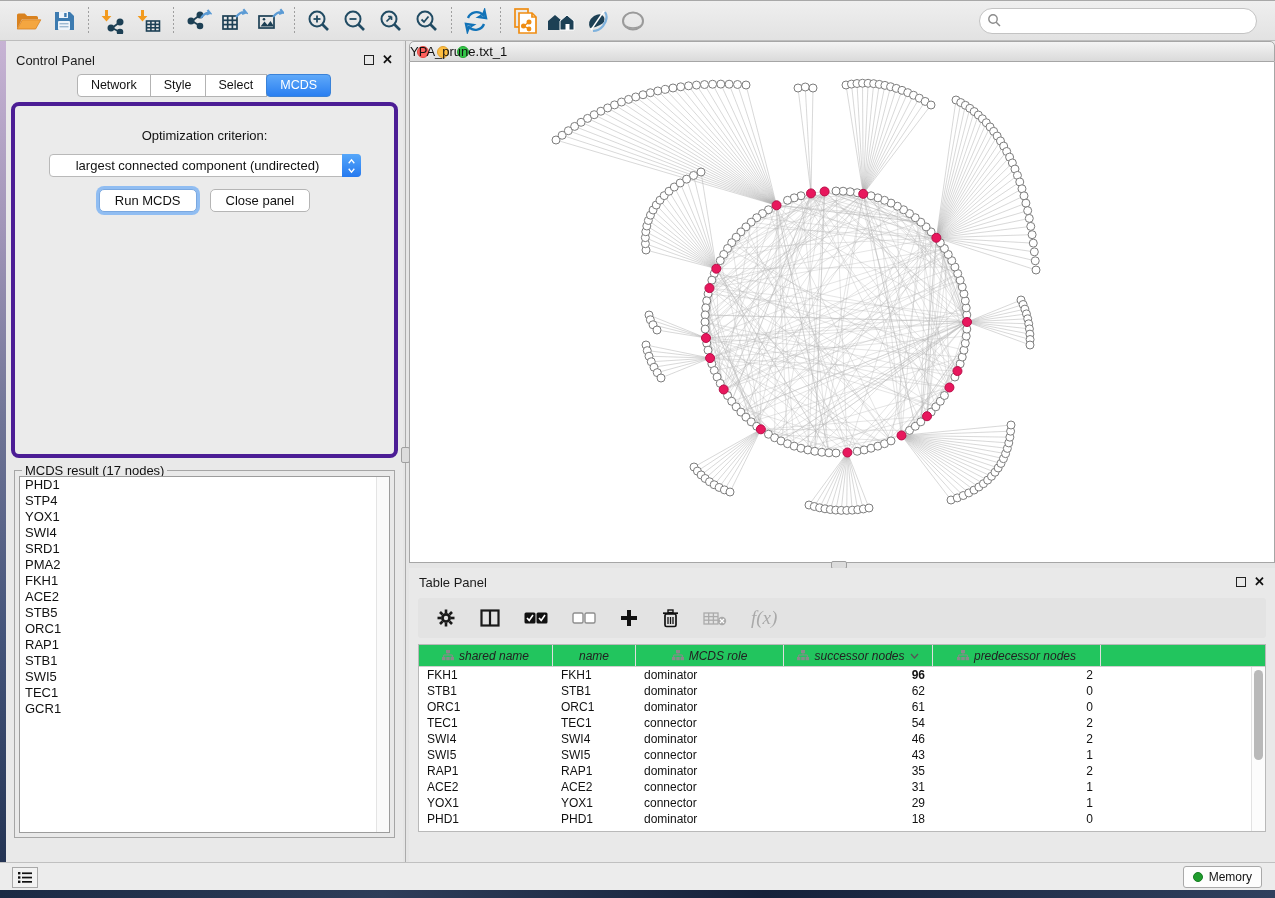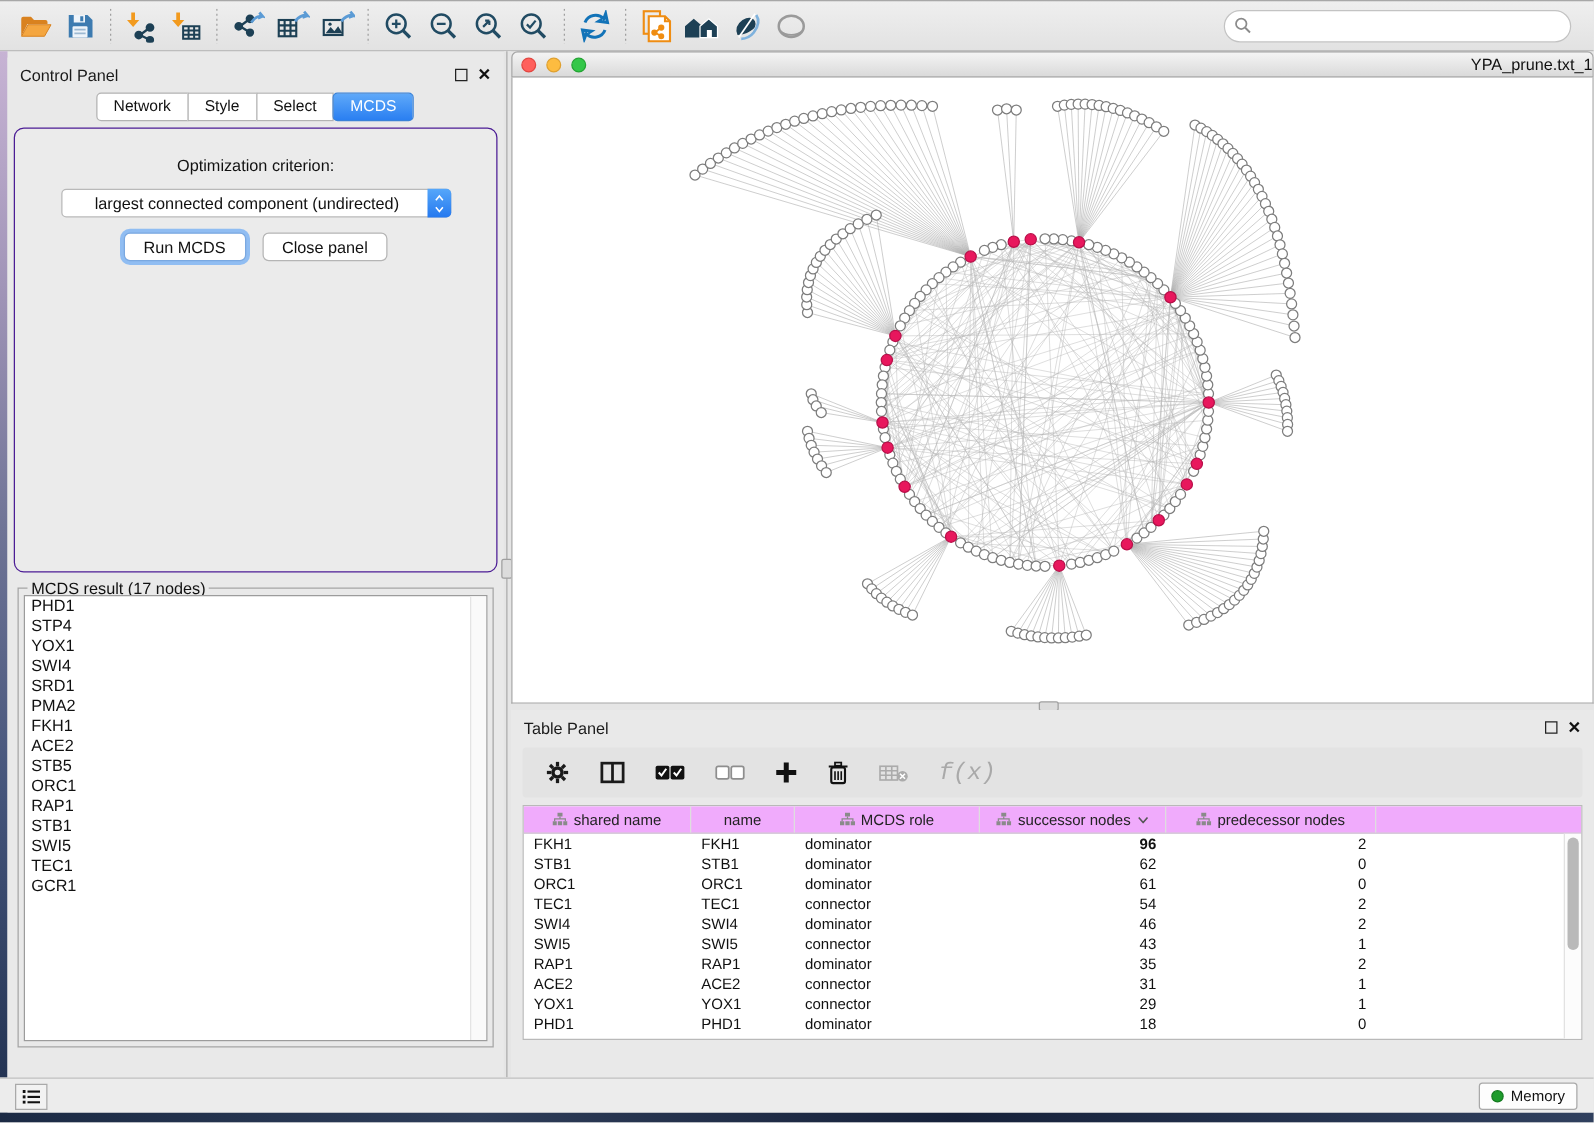--- a/index.html
+++ b/index.html
@@ -37,21 +37,21 @@
 
   .seg-tabs { display:flex; justify-content:center; }
   .seg { font-size:12.5px; color:#111; background:#fff; border:1px solid #b3b3b3;
     padding:3px 13px 4px; margin-left:-1px; position:relative; }
   .seg:first-child { border-radius:4px 0 0 4px; }
   .seg:last-child { border-radius:0 4px 4px 0; }
   .seg.sel { background:linear-gradient(#5fa9f9,#2a7ff1); color:#fff;
     border:1px solid #3a82d8; border-radius:4px; z-index:2; }
 
   #cp-content { margin:5px 5px 0 5px; height:356px; background:#ebebeb;
-    border:1px solid #4c1d95; border-radius:8px; }
+    border:4px solid #4c1d95; border-radius:8px; }
   #criterion-label { text-align:center; margin-top:22px; font-size:13px; color:#111; }
   #criterion-select { width:312px; height:23px; margin:11px auto 0; background:#fff;
     border:1px solid #b9b9b9; border-radius:4px; display:flex; align-items:center; position:relative; }
   #criterion-value { flex:1; text-align:center; font-size:13px; color:#111; padding-left:4px;
     white-space:nowrap; overflow:hidden; }
   #criterion-stepper { width:19px; height:23px; margin-right:-1px; border-radius:0 4px 4px 0;
     background:linear-gradient(#56a7fa,#2579ef); display:flex; flex-direction:column;
     align-items:center; justify-content:center; gap:2px; }
   .chev { width:7px; height:7px; }
   .btn-row { display:flex; justify-content:center; gap:13px; margin-top:12px; }
@@ -81,33 +81,33 @@
   
   #network-window { position:absolute; left:409px; top:41px; width:866px; height:522px; }
   #net-titlebar { height:21px; background:linear-gradient(#f4f4f4,#dadada);
     border:1px solid #a6a6a6; border-radius:5px 5px 0 0; display:flex; align-items:center;
     padding:0 7px; position:relative; }
   .lights { display:flex; gap:8px; }
   .light { width:12px; height:12px; border-radius:50%; }
   #light-red { background:#ff605c; border:1px solid #e24640; }
   #light-yellow { background:#fdbc40; border:1px solid #dfa02f; }
   #light-green { background:#34c749; border:1px solid #23a433; }
-  #net-title { position:absolute; left:0; right:0; text-align:right; font-size:13px; color:#111; }
+  #net-title { position:absolute; left:0; right:14px; text-align:left; font-size:13px; color:#111; }
   #net-canvas { height:501px; background:#fff; border:1px solid #a6a6a6; border-top:none; }
 
   
   #table-panel { position:absolute; left:409px; top:568px; width:866px; height:294px; background:#e9e9e9; }
   #tp-toolbar { margin:2px 9px 0 9px; height:40px; background:#e3e3e3; border-radius:3px;
     display:flex; align-items:center; gap:24px; padding-left:18px; }
   .tp-icon { display:flex; align-items:center; }
-  #fx-label { font-family:Liberation Mono, monospace; font-style:italic; font-size:19px; color:#a9a9a9; }
+  #fx-label { font-family:Liberation Serif, serif; font-style:italic; font-size:19px; color:#a9a9a9; }
 
   #node-table { margin:6px 9px 0 9px; height:188px; background:#fff; border:1px solid #b9b9b9;
     position:relative; overflow:hidden; }
-  #nt-header { display:flex; height:22px; border-bottom:1px solid #cfcfcf; background:#f0abfc; }
+  #nt-header { display:flex; height:22px; border-bottom:1px solid #cfcfcf; background:#22c55e;font-style:italic; }
   .hcell { display:flex; align-items:center; justify-content:center; gap:5px;
     border-right:1px solid #dedede; font-size:12px; color:#222; }
   .hcell:last-child { border-right:none; }
   .nt-rows { font-size:12px; color:#111; }
   .nt-row { display:flex; height:16px; line-height:16px; }
   .ncell { padding:0 8px; white-space:nowrap; overflow:hidden; }
   .ncell.num { text-align:right; }
   #nt-scroll { position:absolute; right:0; top:22px; bottom:0; width:14px; background:#fcfcfc;
     border-left:1px solid #e2e2e2; }
   #nt-thumb { position:absolute; left:2px; right:2px; top:3px; height:90px; background:#b9b9b9;

